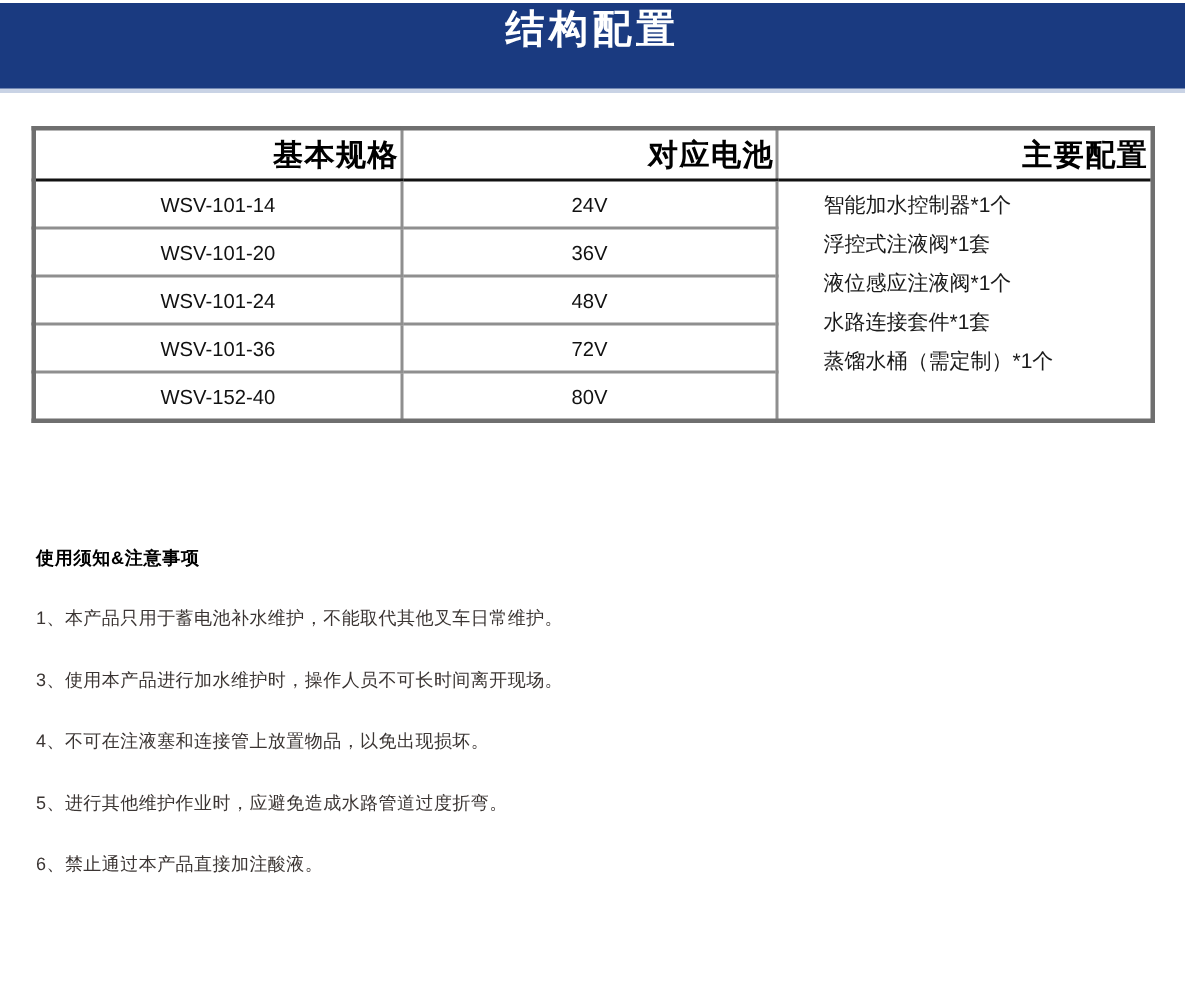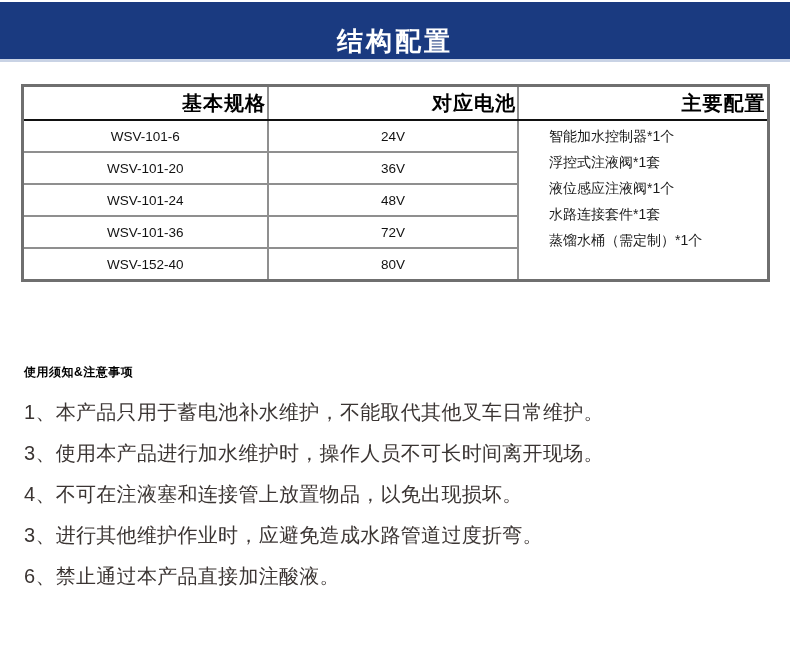--- a/index.html
+++ b/index.html
@@ -12,21 +12,21 @@
     font-family: "Liberation Sans", sans-serif;
   }
 
   
   .banner {
     margin-top: 2px;
     height: 57px;
     background: #1a3a80;
     border-bottom: 3px solid #c9d3e5;
     display: flex;
-    align-items: flex-end;
+    align-items: flex-start;
     justify-content: center;
   }
   .banner-title {
     color: #ffffff;
     font-size: 26px;
     font-weight: bold;
     letter-spacing: 3px;
   }
 
   
@@ -74,21 +74,21 @@
   }
   .notes-title {
     font-size: 12px;
     line-height: 20px;
     font-weight: bold;
     color: #000000;
     margin: 0 0 10px 0;
     letter-spacing: 0.5px;
   }
   .note-item {
-    font-size: 20px;
+    font-size: 12px;
     line-height: 41px;
     color: #3b3533;
     letter-spacing: 0.3px;
     white-space: nowrap;
   }
 </style>
 </head>
 <body>
 
 <div class="banner">
@@ -103,21 +103,21 @@
   </colgroup>
   <thead>
     <tr>
       <th>基本规格</th>
       <th>对应电池</th>
       <th>主要配置</th>
     </tr>
   </thead>
   <tbody>
     <tr>
-      <td>WSV-101-6</td>
+      <td>WSV-101-14</td>
       <td>24V</td>
       <td class="config-cell" rowspan="5">
         <div class="config-line">智能加水控制器*1个</div>
         <div class="config-line">浮控式注液阀*1套</div>
         <div class="config-line">液位感应注液阀*1个</div>
         <div class="config-line">水路连接套件*1套</div>
         <div class="config-line">蒸馏水桶（需定制）*1个</div>
       </td>
     </tr>
     <tr>
@@ -137,15 +137,15 @@
       <td>80V</td>
     </tr>
   </tbody>
 </table>
 
 <div class="notes">
   <div class="notes-title">使用须知&amp;注意事项</div>
   <div class="note-item">1、本产品只用于蓄电池补水维护，不能取代其他叉车日常维护。</div>
   <div class="note-item">3、使用本产品进行加水维护时，操作人员不可长时间离开现场。</div>
   <div class="note-item">4、不可在注液塞和连接管上放置物品，以免出现损坏。</div>
-  <div class="note-item">3、进行其他维护作业时，应避免造成水路管道过度折弯。</div>
+  <div class="note-item">5、进行其他维护作业时，应避免造成水路管道过度折弯。</div>
   <div class="note-item">6、禁止通过本产品直接加注酸液。</div>
 </div>
 
 </body></html>

